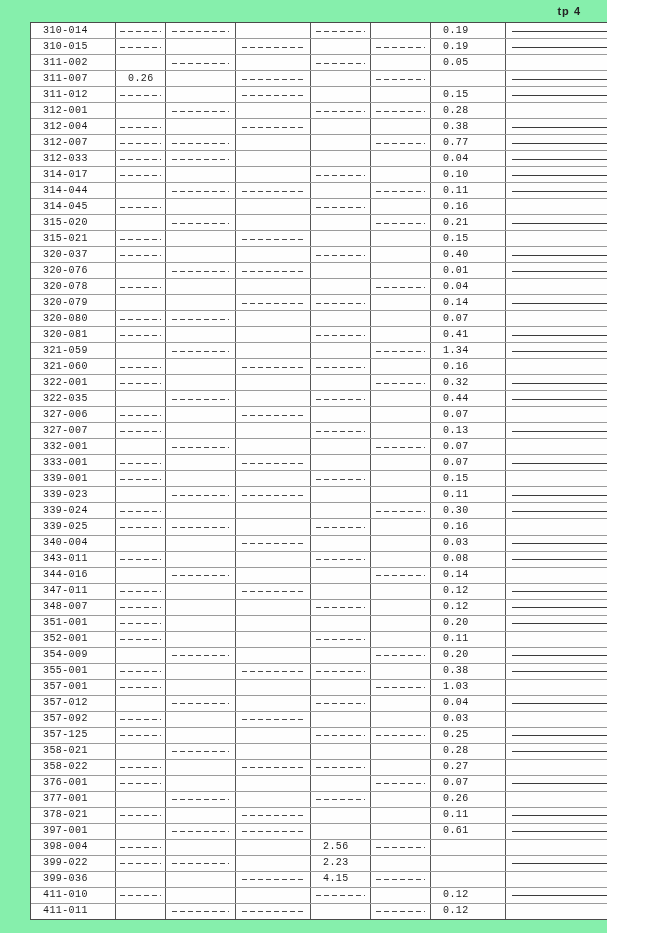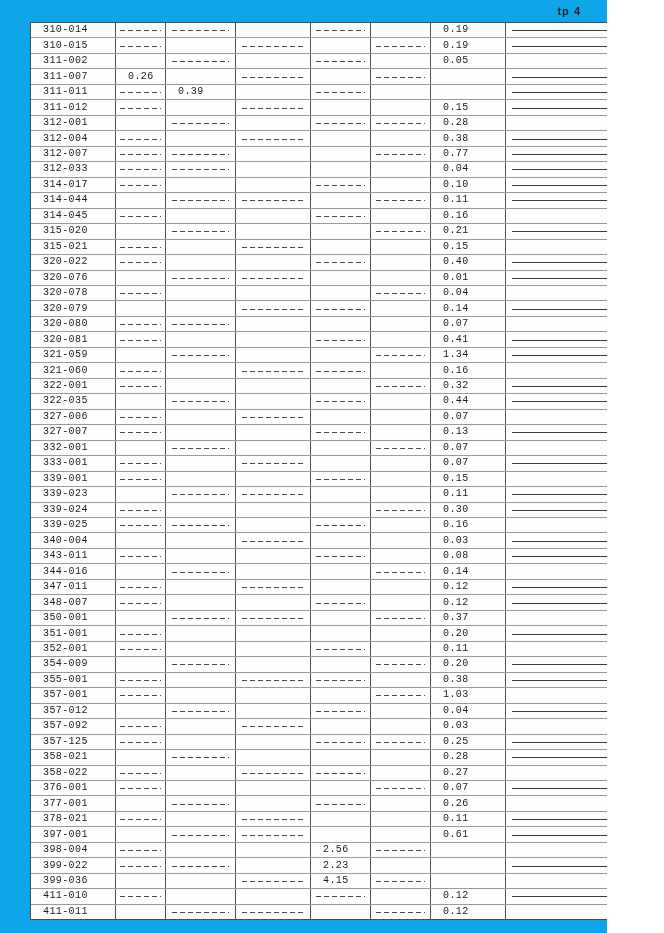--- a/index.html
+++ b/index.html
@@ -1,20 +1,20 @@
 <!DOCTYPE html>
 <html><head>
 <meta charset="utf-8">
 <style>
   html, body { margin: 0; padding: 0; }
   .page {
     position: relative;
     width: 607px;
     height: 933px;
-    background: #0ea5e9;
+    background: #86efac;
     font-family: "Liberation Mono", "DejaVu Sans Mono", monospace;
     overflow: hidden;
   }
   .corner-label {
     position: absolute;
     top: 5px;
     right: 26px;
     font-size: 11px;
     font-weight: bold;
     color: #232323;
@@ -143,36 +143,20 @@
     <div class="cell c5"></div>
     <div class="cell c6">
           <div class="dash"></div>
         </div>
     <div class="cell c7"></div>
     <div class="cell c8">
           <div class="dash solid"></div>
         </div>
   </div>
       <div class="row">
-    <div class="cell c1">311-011</div>
-    <div class="cell c2">
-          <div class="dash"></div>
-        </div>
-    <div class="cell c3">0.39</div>
-    <div class="cell c4"></div>
-    <div class="cell c5">
-          <div class="dash"></div>
-        </div>
-    <div class="cell c6"></div>
-    <div class="cell c7"></div>
-    <div class="cell c8">
-          <div class="dash solid"></div>
-        </div>
-  </div>
-      <div class="row">
     <div class="cell c1">311-012</div>
     <div class="cell c2">
           <div class="dash"></div>
         </div>
     <div class="cell c3"></div>
     <div class="cell c4">
           <div class="dash"></div>
         </div>
     <div class="cell c5"></div>
     <div class="cell c6"></div>
@@ -319,21 +303,21 @@
     <div class="cell c3"></div>
     <div class="cell c4">
           <div class="dash"></div>
         </div>
     <div class="cell c5"></div>
     <div class="cell c6"></div>
     <div class="cell c7">0.15</div>
     <div class="cell c8"></div>
   </div>
       <div class="row">
-    <div class="cell c1">320-022</div>
+    <div class="cell c1">320-037</div>
     <div class="cell c2">
           <div class="dash"></div>
         </div>
     <div class="cell c3"></div>
     <div class="cell c4"></div>
     <div class="cell c5">
           <div class="dash"></div>
         </div>
     <div class="cell c6"></div>
     <div class="cell c7">0.40</div>
@@ -671,36 +655,20 @@
     <div class="cell c3"></div>
     <div class="cell c4"></div>
     <div class="cell c5">
           <div class="dash"></div>
         </div>
     <div class="cell c6"></div>
     <div class="cell c7">0.12</div>
     <div class="cell c8">
           <div class="dash solid"></div>
         </div>
-  </div>
-      <div class="row">
-    <div class="cell c1">350-001</div>
-    <div class="cell c2"></div>
-    <div class="cell c3">
-          <div class="dash"></div>
-        </div>
-    <div class="cell c4">
-          <div class="dash"></div>
-        </div>
-    <div class="cell c5"></div>
-    <div class="cell c6">
-          <div class="dash"></div>
-        </div>
-    <div class="cell c7">0.37</div>
-    <div class="cell c8"></div>
   </div>
       <div class="row">
     <div class="cell c1">351-001</div>
     <div class="cell c2">
           <div class="dash"></div>
         </div>
     <div class="cell c3"></div>
     <div class="cell c4"></div>
     <div class="cell c5"></div>
     <div class="cell c6"></div>

